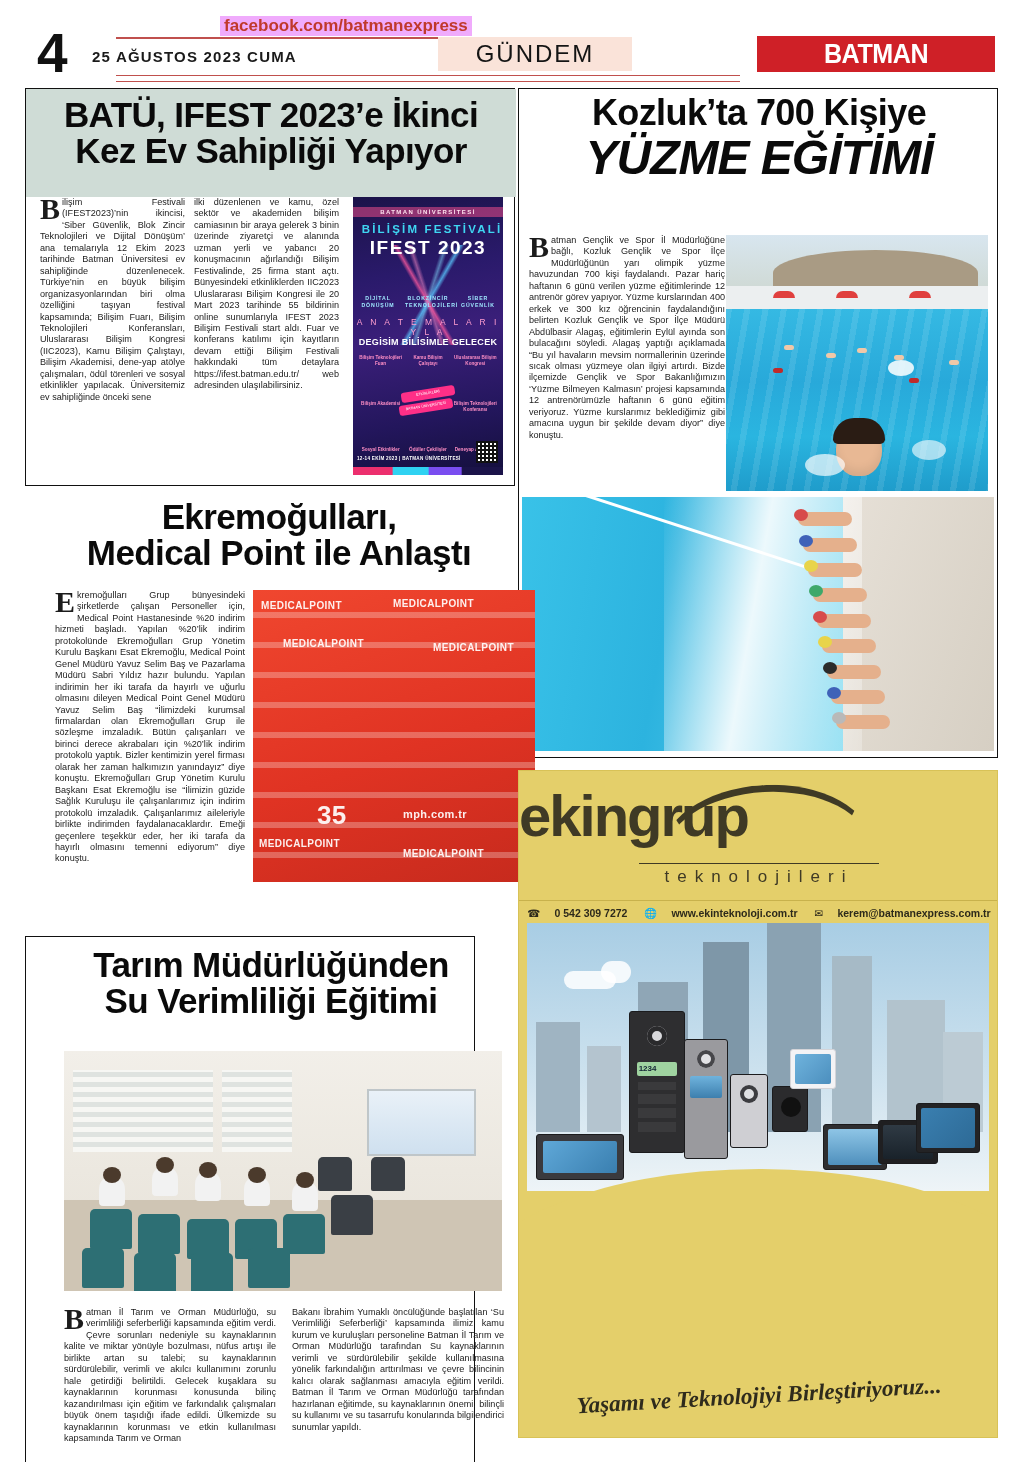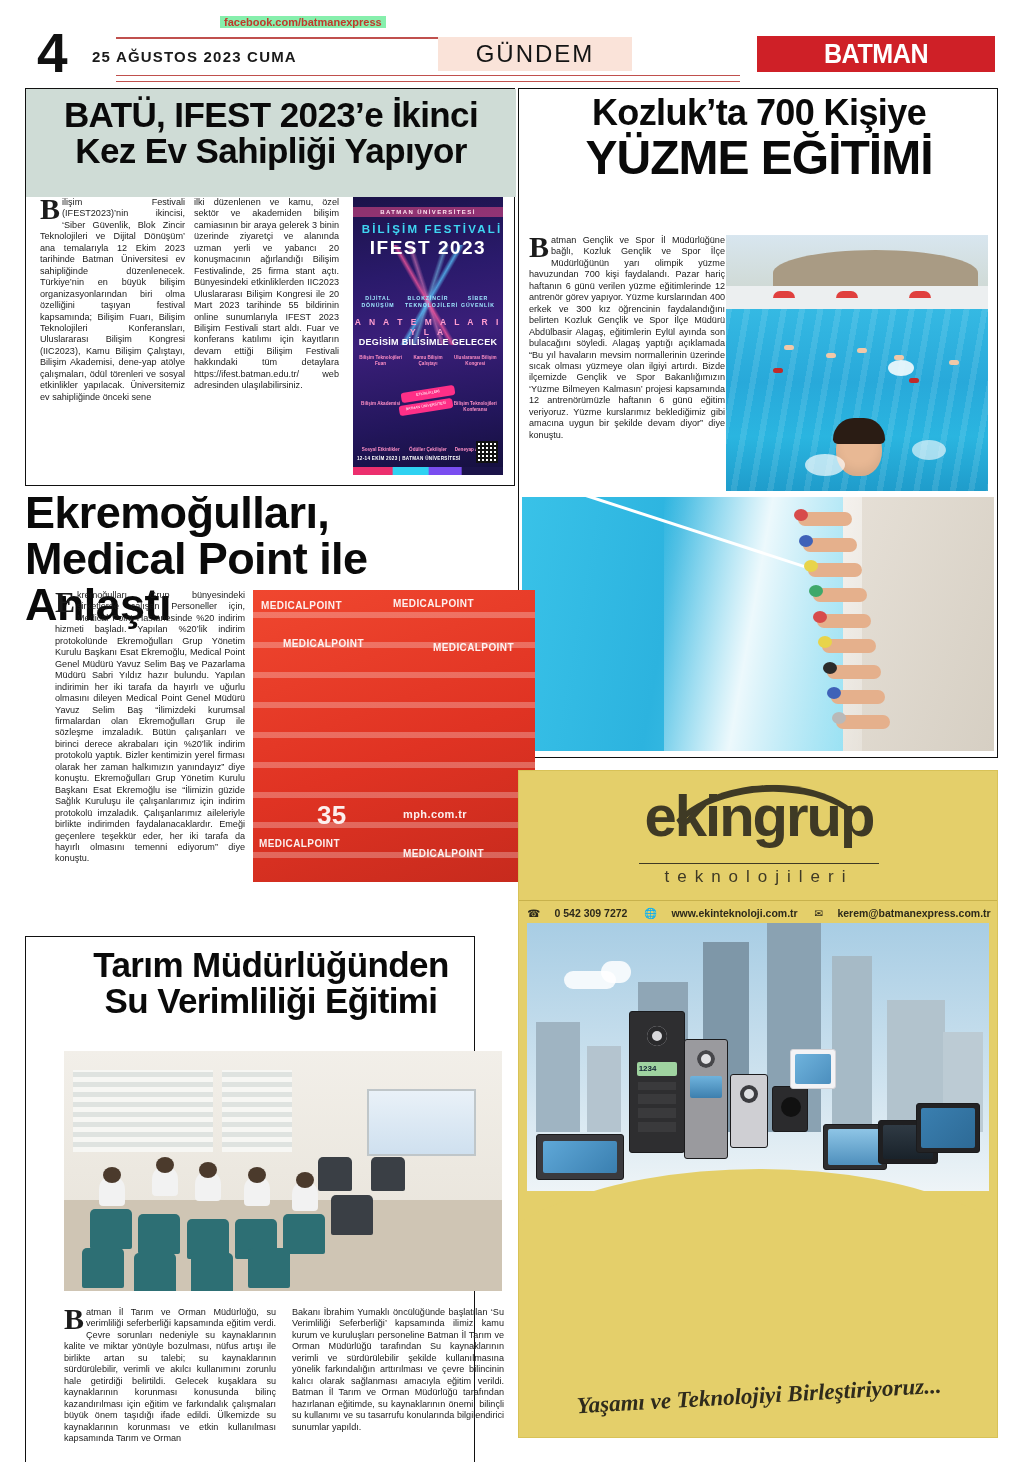--- a/index.html
+++ b/index.html
@@ -13,22 +13,22 @@
   .masthead{position:absolute;left:0;top:0;width:1019px;height:82px;}
   .page-number{
     position:absolute;left:37px;top:26px;font-size:55px;line-height:55px;
     font-weight:bold;font-family:"Liberation Sans",sans-serif;color:#111;
     letter-spacing:-2px;
   }
   .hdr-rule-top{
     position:absolute;left:116px;top:37px;width:322px;height:2px;background:#c0504d;
   }
   .fb-link{
-    position:absolute;left:220px;top:16px;font-size:11px;font-weight:bold;
-    color:#c0392b;letter-spacing:0px;background:#86efac;padding:0 4px;
+    position:absolute;left:220px;top:16px;font-size:17px;font-weight:bold;
+    color:#c0392b;letter-spacing:0px;background:#f0abfc;padding:0 4px;
   }
   .hdr-date{
     position:absolute;left:92px;top:48px;font-size:15px;font-weight:bold;
     letter-spacing:1.2px;color:#1a1a1a;font-family:"Liberation Sans",sans-serif;
   }
   .hdr-rule-bottom{
     position:absolute;left:116px;top:75px;width:624px;height:4px;
     border-top:1.6px solid #c0504d;border-bottom:1.6px solid #c0504d;height:5px;background:#fff;
   }
   .section-tab{
@@ -105,21 +105,21 @@
     position:absolute;left:0;top:40px;width:150px;text-align:center;font-size:19px;
     letter-spacing:1.5px;color:#ffffff;font-weight:bold;
   }
   .poster .p-themes{
     position:absolute;left:0;top:98px;width:150px;display:flex;justify-content:space-around;
     font-size:5.2px;letter-spacing:.9px;color:#9fe8ff;text-align:center;font-weight:bold;
   }
   .poster .p-themes span{width:46px;line-height:7px;}
   .poster .p-ana{
     position:absolute;left:0;top:120px;width:150px;text-align:center;font-size:8.5px;
-    letter-spacing:3px;color:#ff9ed0;font-weight:bold;
+    letter-spacing:3px;color:#ff9ed0;font-weight:normal;
   }
   .poster .p-slogan{
     position:absolute;left:0;top:140px;width:150px;text-align:center;font-size:9px;
     letter-spacing:.3px;color:#ffffff;font-weight:bold;
   }
   .poster .p-grid{
     position:absolute;left:4px;top:158px;width:142px;
     display:grid;grid-template-columns:1fr 1fr 1fr;row-gap:34px;
     font-size:4.6px;color:#ff8fc6;text-align:center;line-height:6px;font-weight:bold;
   }
@@ -146,21 +146,21 @@
   .poster .p-bar{
     position:absolute;left:0;bottom:0;width:150px;height:8px;
     background:linear-gradient(90deg,#ec2f6e 0 26%,#2fd2f2 27% 50%,#7a4df0 51% 72%,#1b1349 73% 100%);
   }
 
   
   #art-kozluk{left:518px;top:88px;width:480px;height:670px;}
   #art-kozluk h1{
     position:absolute;margin:0;left:8px;top:6px;width:464px;text-align:center;font-size:36px;
   }
-  #art-kozluk h1 .l2{display:block;font-size:48px;letter-spacing:-1px;margin-top:2px;}
+  #art-kozluk h1 .l2{display:block;font-size:48px;letter-spacing:-1px;margin-top:2px;font-style:italic;}
   #art-kozluk .kz-col{position:absolute;left:10px;top:146px;width:196px;height:252px;}
   .photo{position:absolute;overflow:hidden;background:#dcdcdc;}
   #pool-top{left:207px;top:146px;width:262px;height:256px;}
   #pool-bottom{left:3px;top:408px;width:472px;height:254px;}
 
   
   .pool-sky{position:absolute;left:0;top:0;width:100%;height:22%;
     background:linear-gradient(#d8e6ef,#cfd9d4);}
   .pool-hill{position:absolute;left:18%;top:6%;width:78%;height:18%;
     background:#a99b84;border-radius:50% 50% 0 0;}
@@ -191,21 +191,21 @@
     background:linear-gradient(100deg,#39c2e8,#2cb3df 45%,#66d3ee);}
   .bp-lane{position:absolute;left:4%;top:12%;width:62%;height:3px;background:#fff;transform:rotate(18deg);}
   .bp-foam{position:absolute;left:30%;top:0;width:42%;height:100%;
     background:linear-gradient(100deg,rgba(255,255,255,0) 0%,rgba(255,255,255,.9) 45%,rgba(255,255,255,.25) 100%);}
   .diver{position:absolute;height:14px;width:54px;border-radius:8px;background:#e5b08c;}
   .diver i{position:absolute;left:-4px;top:-3px;width:14px;height:12px;border-radius:50%;display:block;}
 
   
   #art-ekrem{left:25px;top:490px;width:490px;height:400px;border:none;background:transparent;}
   #art-ekrem h1{
-    position:absolute;margin:0;left:0;top:0;width:490px;font-size:45px;
+    position:absolute;margin:9px;left:0;top:0;width:490px;text-align:center;font-size:35px;
   }
   #art-ekrem .ek-col{position:absolute;left:30px;top:100px;width:190px;height:290px;}
   #mp-photo{left:228px;top:100px;width:282px;height:292px;}
   .mp-bg{position:absolute;inset:0;background:linear-gradient(160deg,#f0472f,#e03323 55%,#c62a1d);}
   .mp-bg::after{
     content:"";position:absolute;inset:0;opacity:.30;
     background:repeating-linear-gradient(0deg,transparent 0 24px,rgba(255,255,255,.9) 24px 30px);
   }
   .mp-word{position:absolute;color:rgba(255,255,255,.92);font-size:10px;font-weight:bold;letter-spacing:.4px;}
   .person{position:absolute;bottom:0;border-radius:6px 6px 0 0;}
@@ -226,21 +226,21 @@
   .chair.dark{background:#3a3f45;}
   .attendee{position:absolute;width:26px;height:30px;border-radius:13px 13px 4px 4px;background:#f2f2f2;}
   .attendee i{position:absolute;left:4px;top:-9px;width:18px;height:16px;border-radius:50%;background:#4b3a2c;display:block;}
   #art-tarim .tr-col{position:absolute;top:370px;width:212px;height:160px;}
   #art-tarim .tc1{left:38px;}
   #art-tarim .tc2{left:266px;}
 
   
   #ad-ekin{left:518px;top:770px;width:480px;height:668px;background:#e4cf6a;
     border:1.5px solid #d8c257;overflow:hidden;}
-  .ekin-logo{position:absolute;left:0;top:16px;width:480px;text-align:center;}
+  .ekin-logo{position:absolute;left:0;top:16px;width:480px;text-align:left;}
   .ekin-word{
     font-size:58px;font-weight:bold;color:#3f3a25;letter-spacing:-2px;
     font-family:"Liberation Sans",sans-serif;line-height:58px;
   }
   .ekin-arc{
     position:absolute;left:140px;top:14px;width:205px;height:60px;
     border-top:7px solid #3f3a25;border-radius:50%/100% 100% 0 0;
     border-left:4px solid transparent;border-right:4px solid transparent;
     transform:rotate(-3deg);
   }

